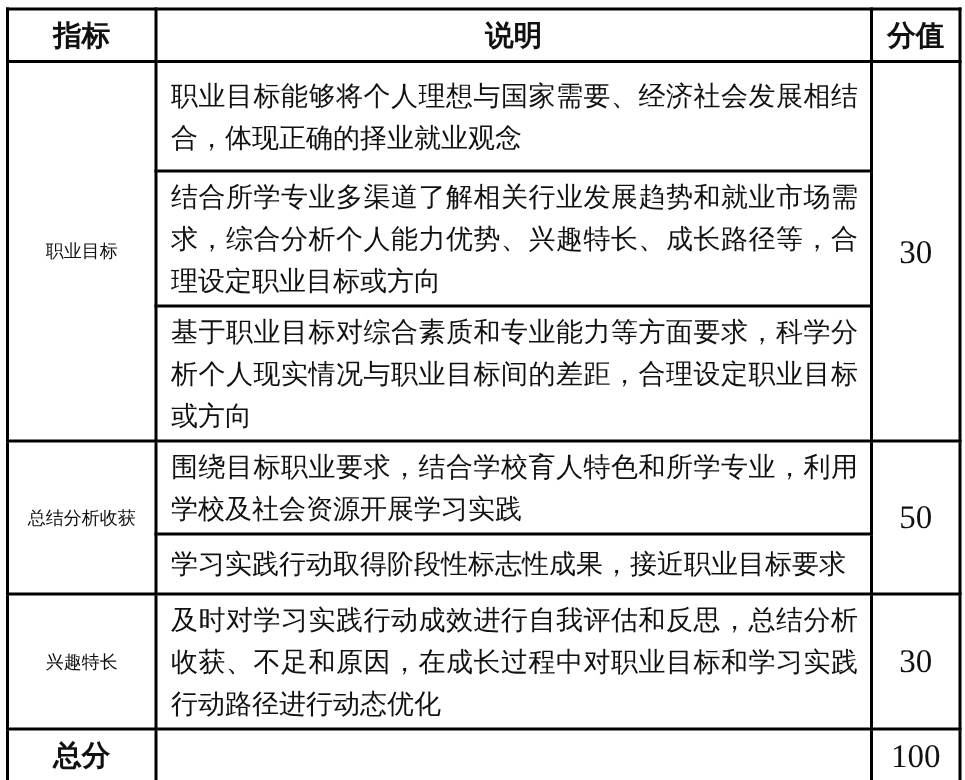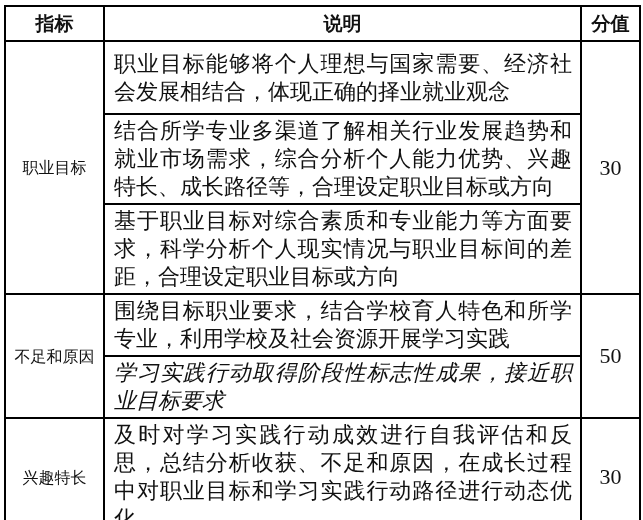--- a/index.html
+++ b/index.html
@@ -30,46 +30,46 @@
   }
   col.c1 { width: 99px; }
   col.c2 { width: 477px; }
   col.c3 { width: 59px; }
 
   tr.r-head  { height: 35px; }
   tr.r1      { height: 73px; }
   tr.r2      { height: 89px; }
   tr.r3      { height: 83px; }
   tr.r4      { height: 58px; }
-  tr.r5      { height: 56px; font-style: italic; }
+  tr.r5      { height: 40px; }
   tr.r6      { height: 83px; }
   tr.r-total { height: 35px; }
 
   th {
     font-size: 19px;
     font-weight: bold;
     text-align: center;
     vertical-align: middle;
     padding: 0;
   }
   td.ind {
     text-align: center;
     vertical-align: middle;
-    font-size: 16px;
+    font-size: 12px;
     padding: 0 4px;
   }
   td.ind .ind-text {
     display: inline-block;
     max-width: 80px;
     text-align: center;
     line-height: 27px;
   }
   td.ind.bold { font-weight: bold; font-size: 19px; }
   td.desc {
-    font-size: 22px;
+    font-size: 18px;
     line-height: 28px;
     text-align: justify;
     vertical-align: middle;
     padding: 2px 8px 2px 9px;
   }
   td.score {
     text-align: center;
     vertical-align: middle;
     font-size: 22px;
     padding: 0;
@@ -100,21 +100,21 @@
   </tr>
   <tr class="r2">
     <td class="desc">结合所学专业多渠道了解相关行业发展趋势和就业市场需求，综合分析个人能力优势、兴趣特长、成长路径等，合理设定职业目标或方向</td>
   </tr>
   <tr class="r3">
     <td class="desc">基于职业目标对综合素质和专业能力等方面要求，科学分析个人现实情况与职业目标间的差距，合理设定职业目标或方向</td>
   </tr>
 
   <tr class="r4">
     <td class="ind" rowspan="2">
-      <span class="ind-text">不足和原因</span>
+      <span class="ind-text">总结分析收获</span>
     </td>
     <td class="desc">围绕目标职业要求，结合学校育人特色和所学专业，利用学校及社会资源开展学习实践</td>
     <td class="score" rowspan="2">50</td>
   </tr>
   <tr class="r5">
     <td class="desc">学习实践行动取得阶段性标志性成果，接近职业目标要求</td>
   </tr>
 
   <tr class="r6">
     <td class="ind">

